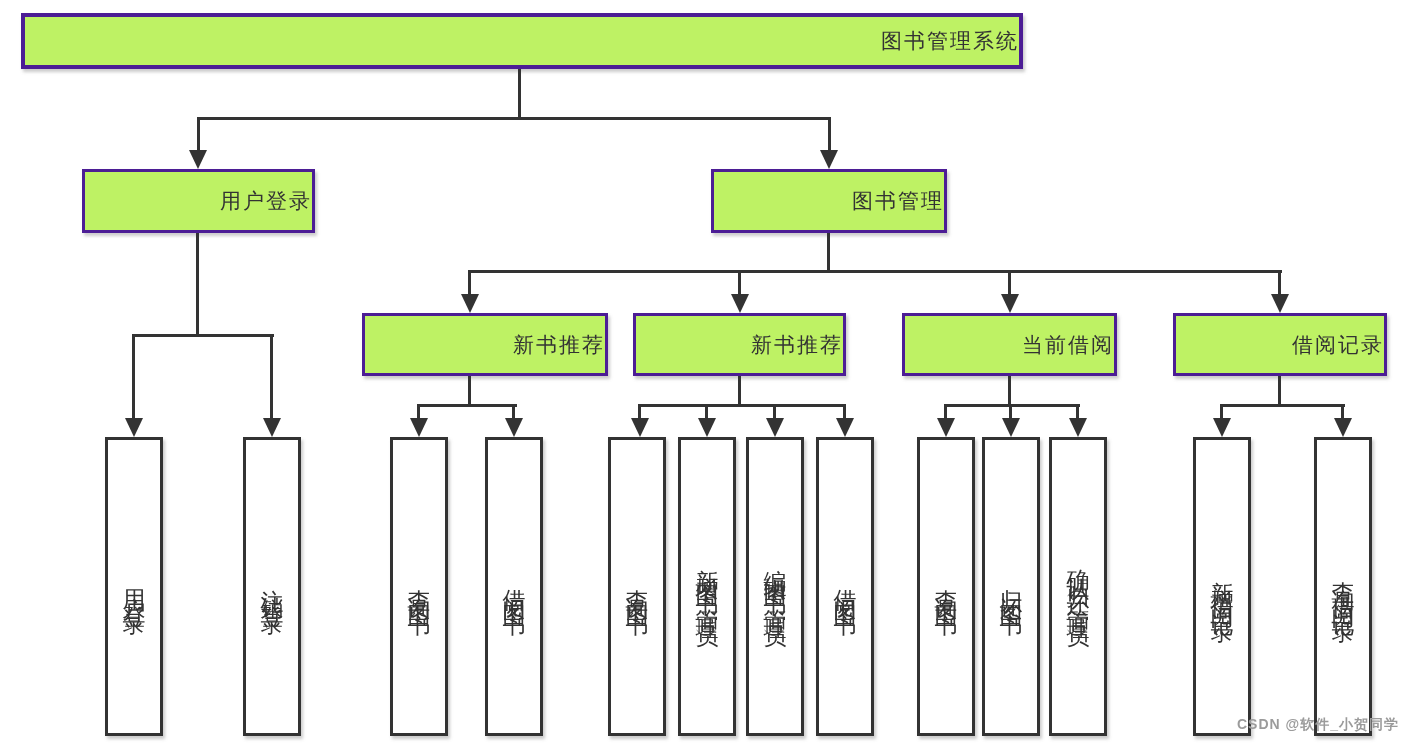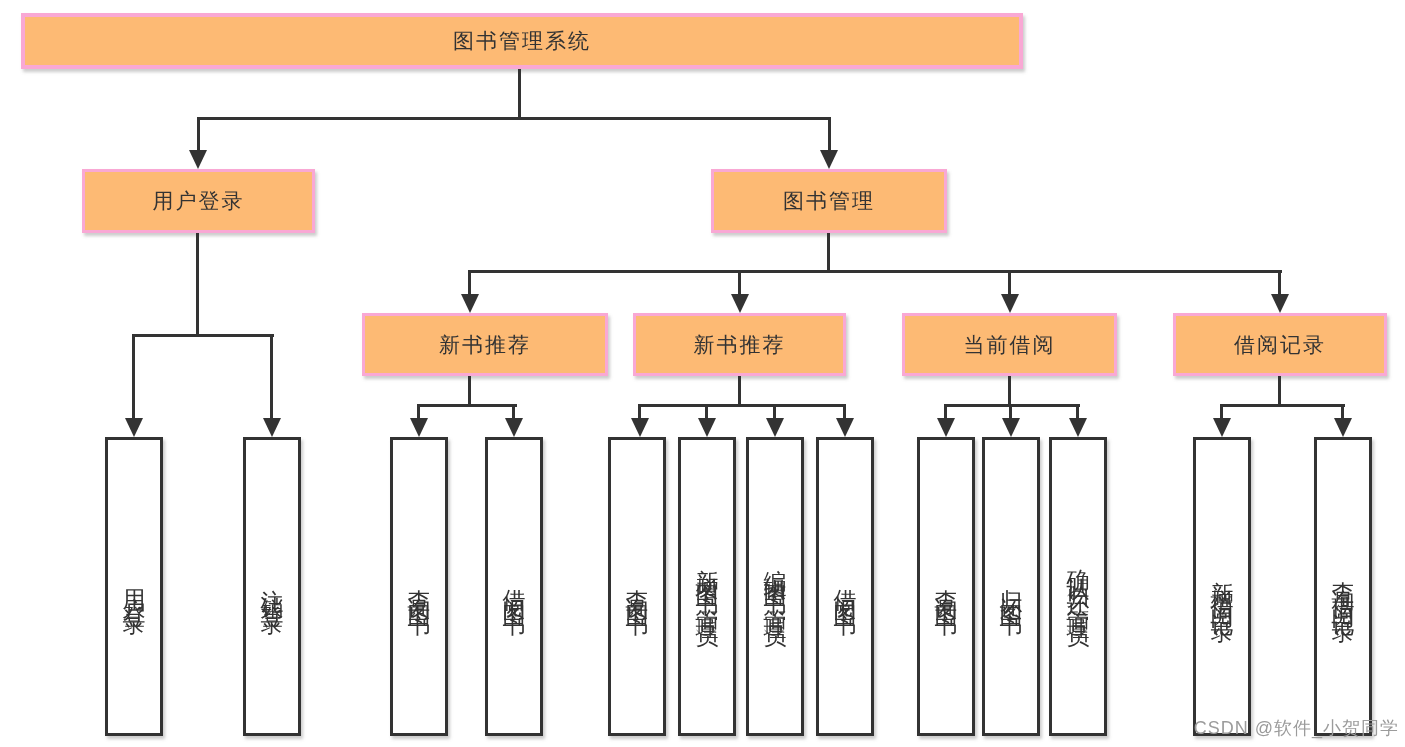--- a/index.html
+++ b/index.html
@@ -1,22 +1,22 @@
 <!DOCTYPE html>
 <html><head>
 <meta charset="utf-8">
 <style>
   html,body{margin:0;padding:0;background:#fff;}
   .canvas{
     position:relative;width:1405px;height:747px;background:#ffffff;
     font-family:"Liberation Sans","DejaVu Sans",sans-serif;color:#333333;overflow:hidden;
   }
   .hbox{
-    position:absolute;box-sizing:border-box;border:3px solid #f9a8d4;background:#fdba74;
-    display:flex;align-items:center;justify-content:center;
+    position:absolute;box-sizing:border-box;border:3px solid #4c1d95;background:#bef264;
+    display:flex;align-items:center;justify-content:flex-end;
     font-size:21px;letter-spacing:2px;white-space:nowrap;
     box-shadow:2px 3px 3px rgba(110,110,110,0.35);
   }
   .root{border-width:4px;}
   .vbox{
     position:absolute;box-sizing:border-box;border:3px solid #333333;background:#ffffff;
     top:437px;width:58px;height:299px;
     display:flex;align-items:center;justify-content:center;
     writing-mode:vertical-rl;text-orientation:mixed;
     font-size:23px;letter-spacing:8px;line-height:1;
@@ -24,21 +24,21 @@
   }
   .vline{position:absolute;width:3px;background:#333333;}
   .hline{position:absolute;height:3px;background:#333333;}
   .arrow{
     position:absolute;width:0;height:0;
     border-left:9px solid transparent;border-right:9px solid transparent;
     border-top:19px solid #333333;
   }
   .watermark{
     position:absolute;top:716px;right:6px;z-index:5;
-    font-size:18px;letter-spacing:1px;color:#9b9b9b;white-space:nowrap;
+    font-size:14px;letter-spacing:1px;color:#9b9b9b;white-space:nowrap;font-weight:bold;
   }
 </style>
 </head>
 <body>
 
 <div class="canvas">
 
   <div class="hbox root" style="left:21px;top:13px;width:1002px;height:56px;">
     <span>图书管理系统</span>
   </div>

